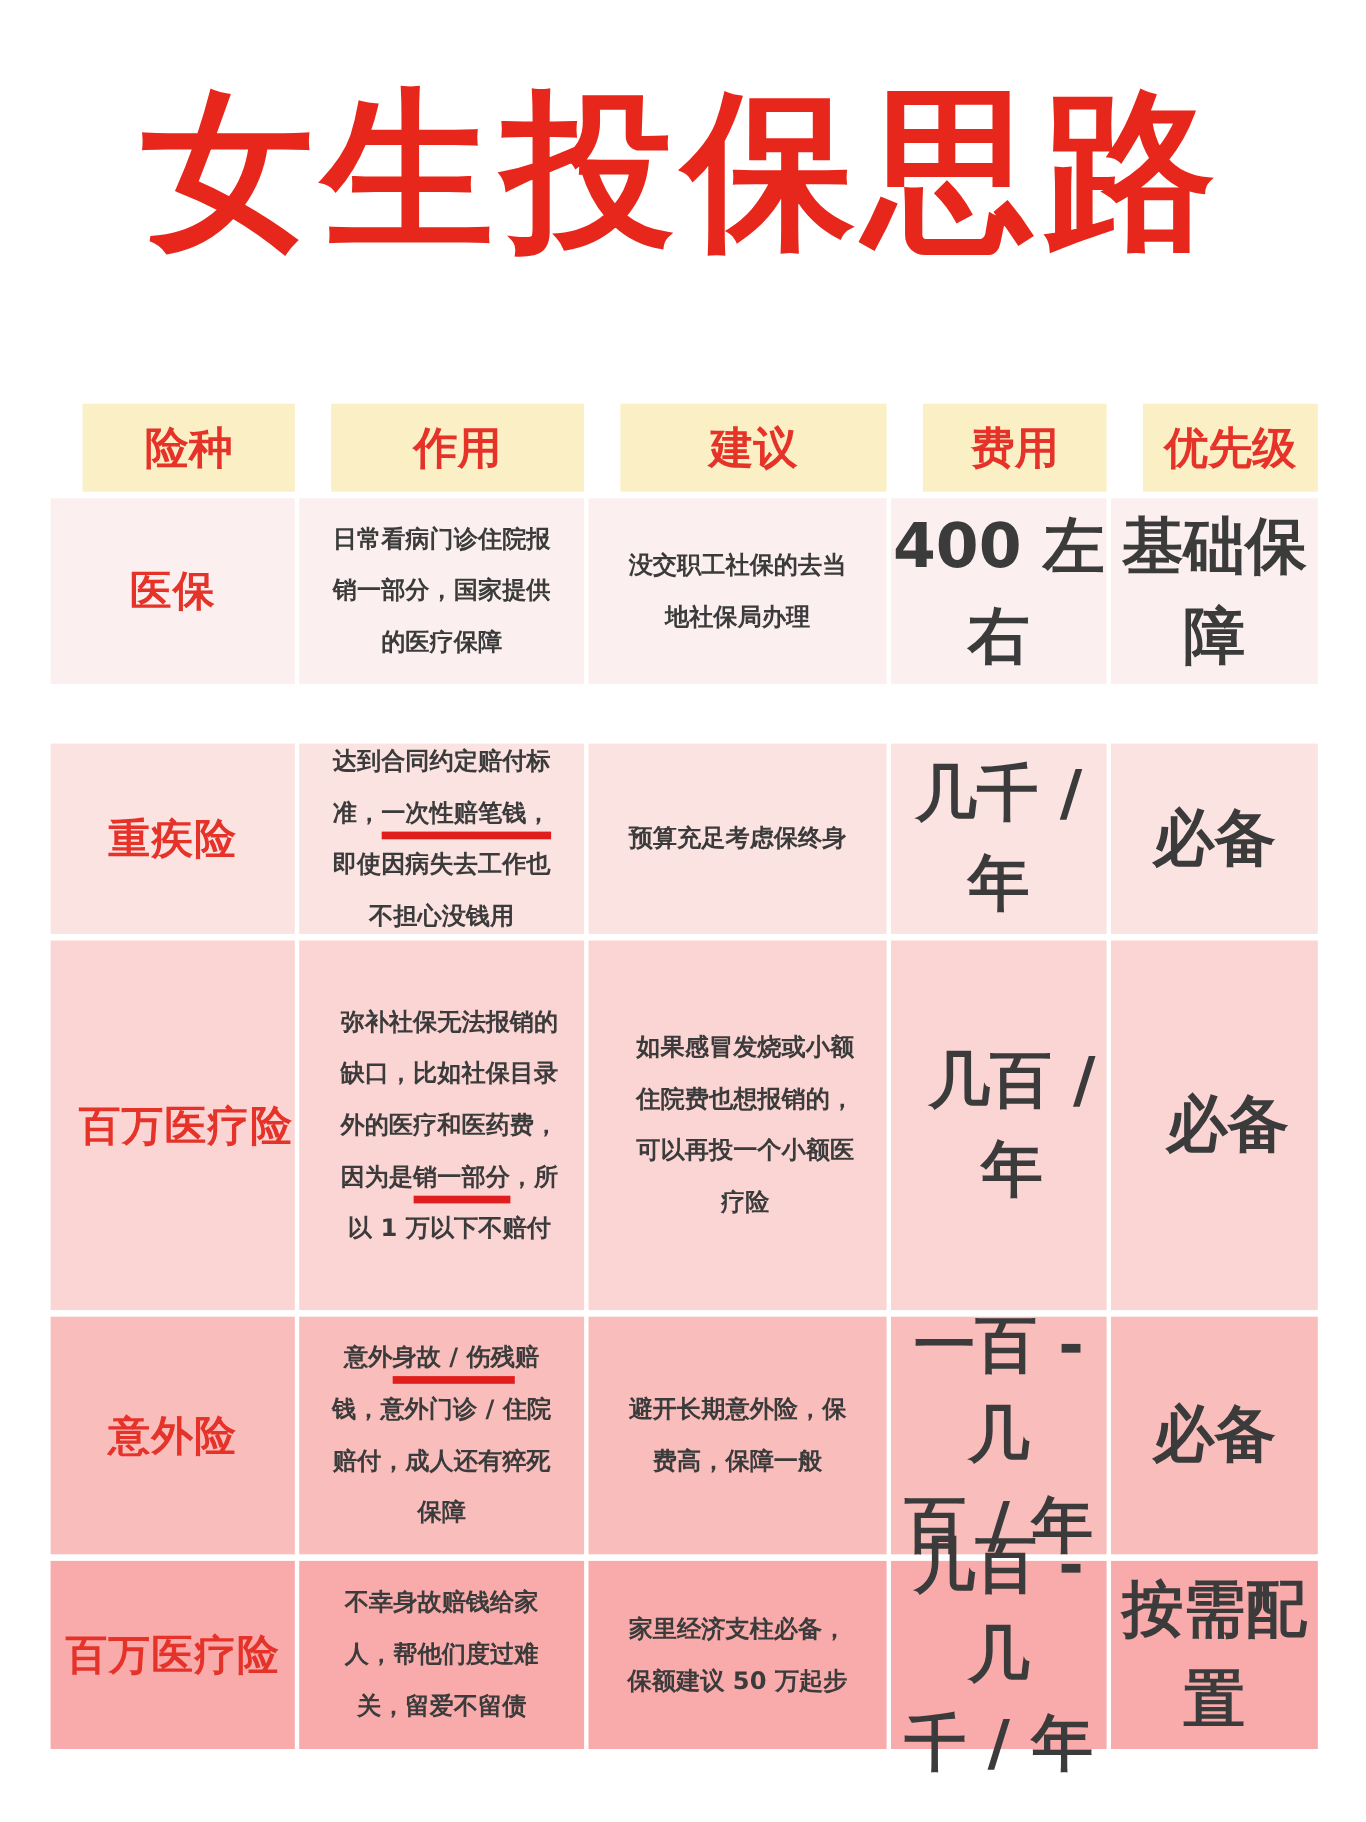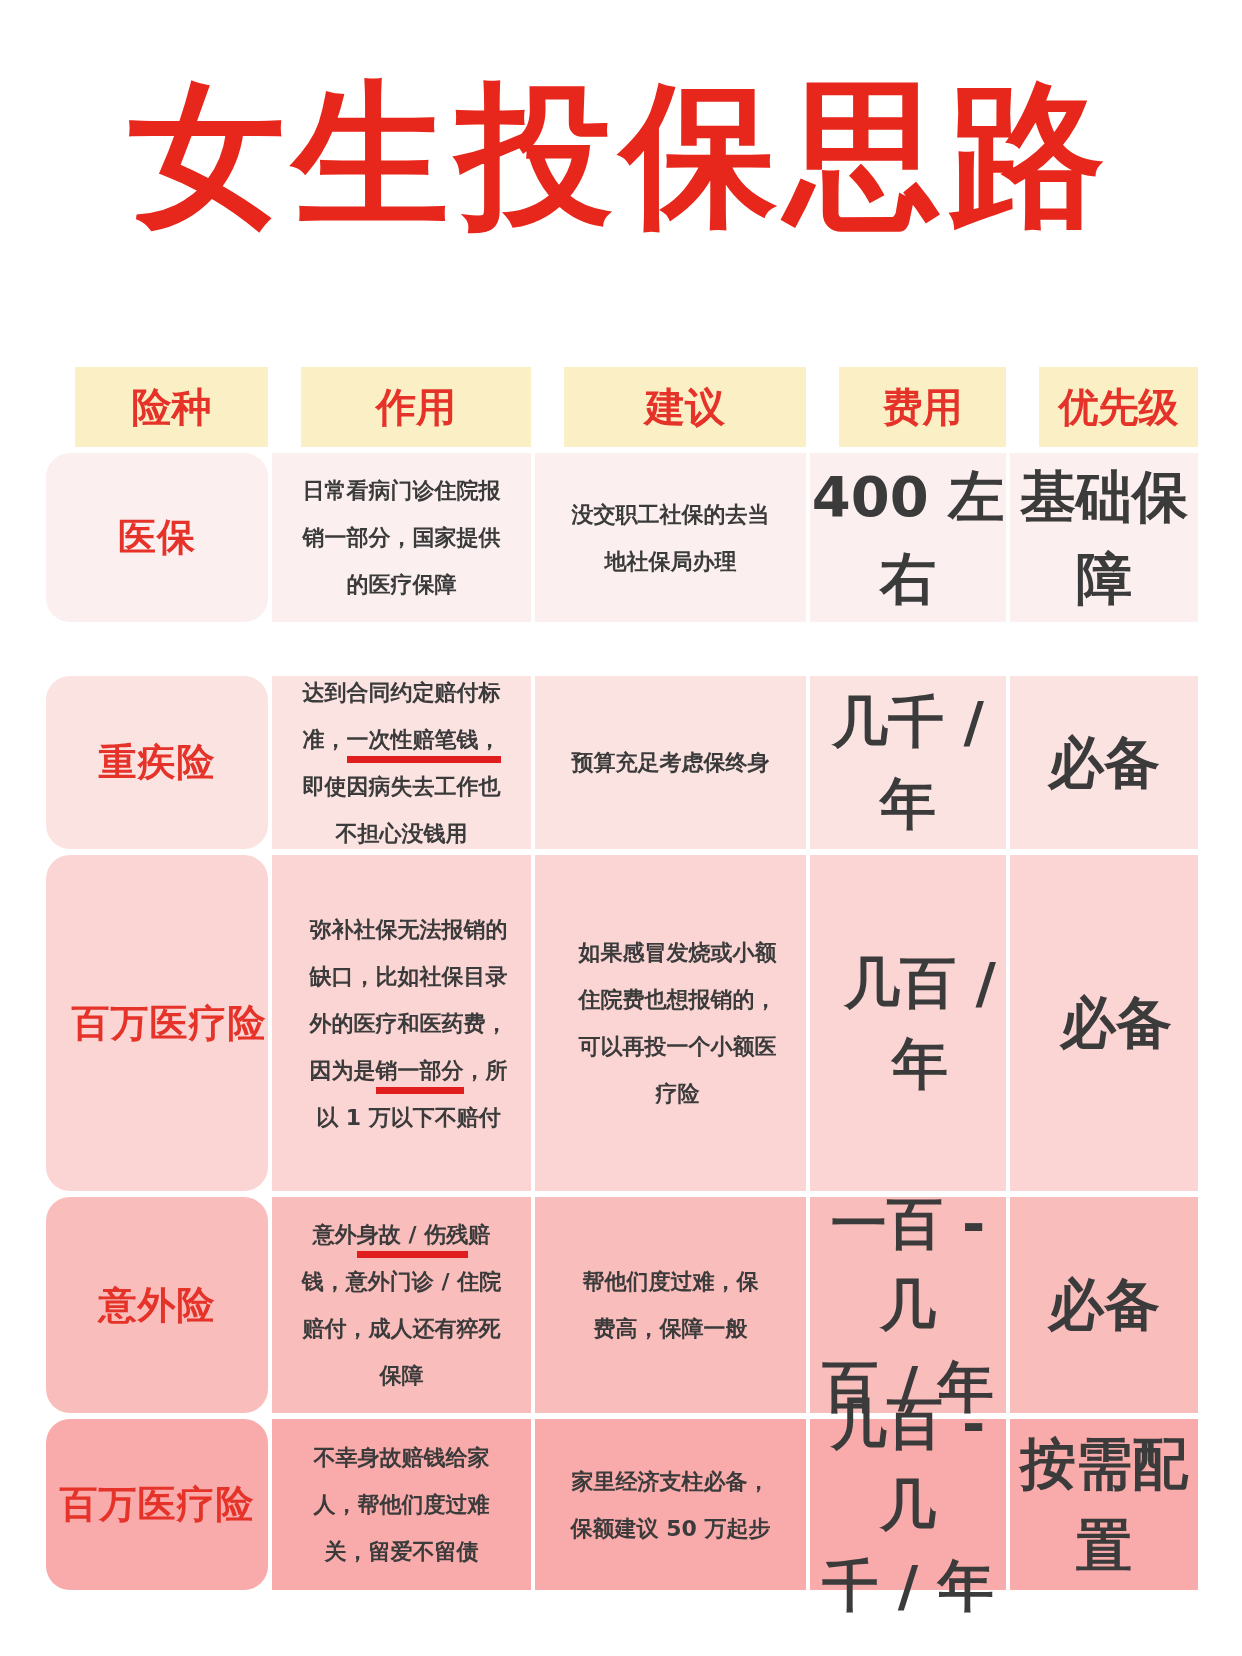--- a/index.html
+++ b/index.html
@@ -54,21 +54,20 @@
   }
   .row-1 .cell { background: var(--row-bg-1, #fbf0ef); }
   .row-2 .cell { background: var(--row-bg-2, #fbe3e2); margin-top: 48px; }
   .row-3 .cell { background: var(--row-bg-3, #fbd5d4); padding-left: 24px; }
   .row-4 .cell { background: var(--row-bg-4, #f9bdbc); }
   .row-5 .cell { background: var(--row-bg-5, #f8abaa); }
   .type-cell {
     color: var(--label-red, #e5332a);
     font-size: 38px;
     letter-spacing: 1px;
-    border-radius: 24px;
   }
   .fn-cell, .adv-cell {
     color: var(--body-text, #3b3b3b);
     font-size: 22px;
     line-height: 47px;
     padding: 0 10px;
   }
   .fn-text, .adv-text {
     white-space: pre-line;
   }
@@ -149,21 +148,21 @@
 
   <div class="trow row-4">
     <div class="cell type-cell">意外险</div>
     <div class="cell fn-cell">
       <div class="fn-text"><span>意外</span><span class="u">身故 / 伤残</span><span>赔
 钱，意外门诊 / 住院
 赔付，成人还有猝死
 保障</span></div>
     </div>
     <div class="cell adv-cell">
-      <div class="adv-text">帮他们度过难，保
+      <div class="adv-text">避开长期意外险，保
 费高，保障一般</div>
     </div>
     <div class="cell cost-cell">一百 - 几
 百 / 年</div>
     <div class="cell pri-cell">必备</div>
   </div>
 
   <div class="trow row-5">
     <div class="cell type-cell">百万医疗险</div>
     <div class="cell fn-cell">

